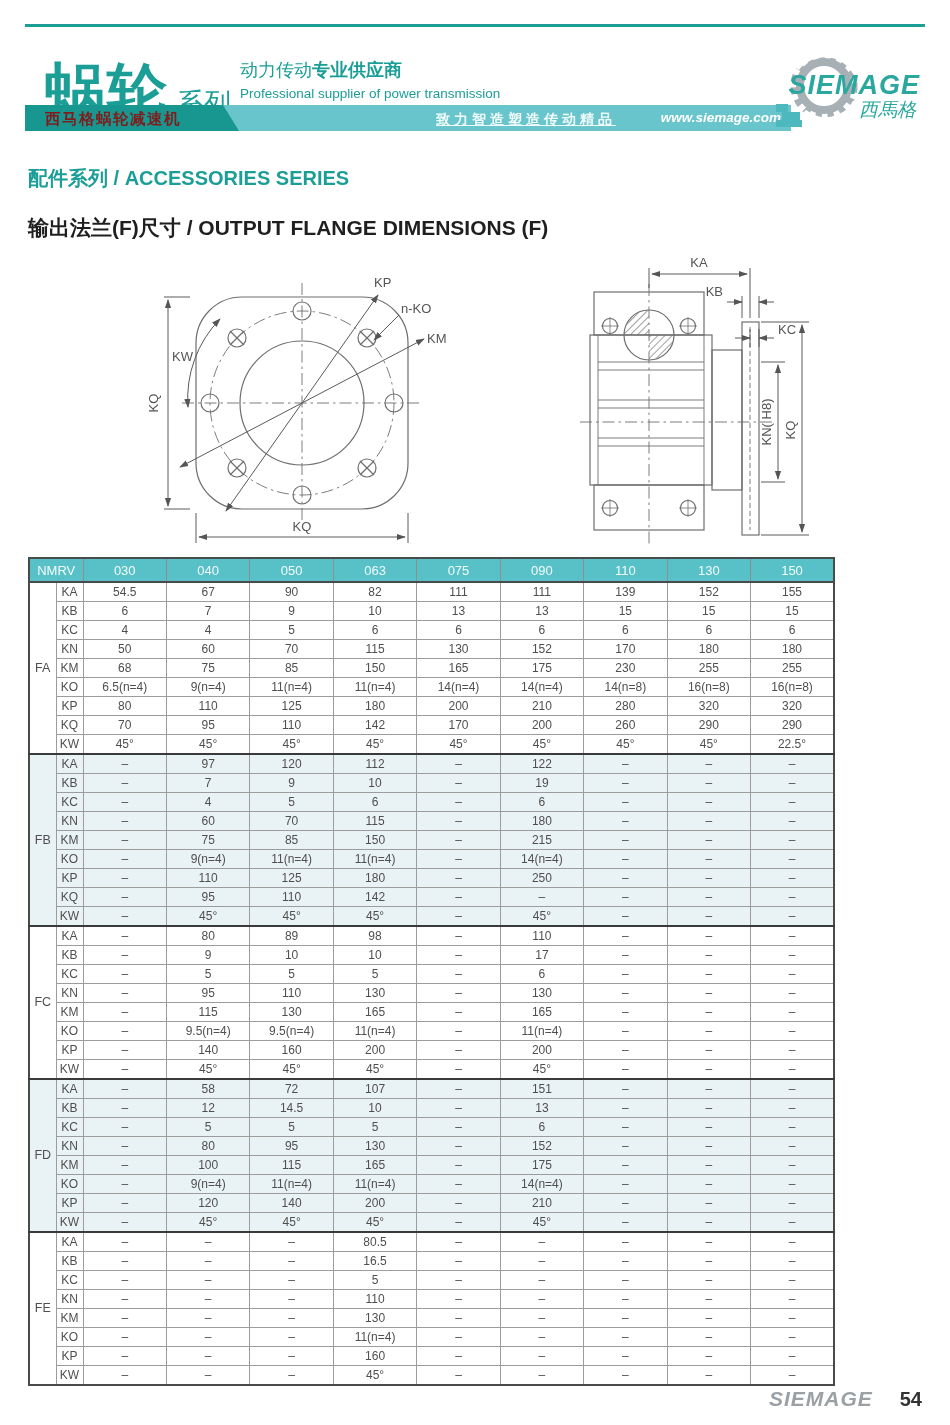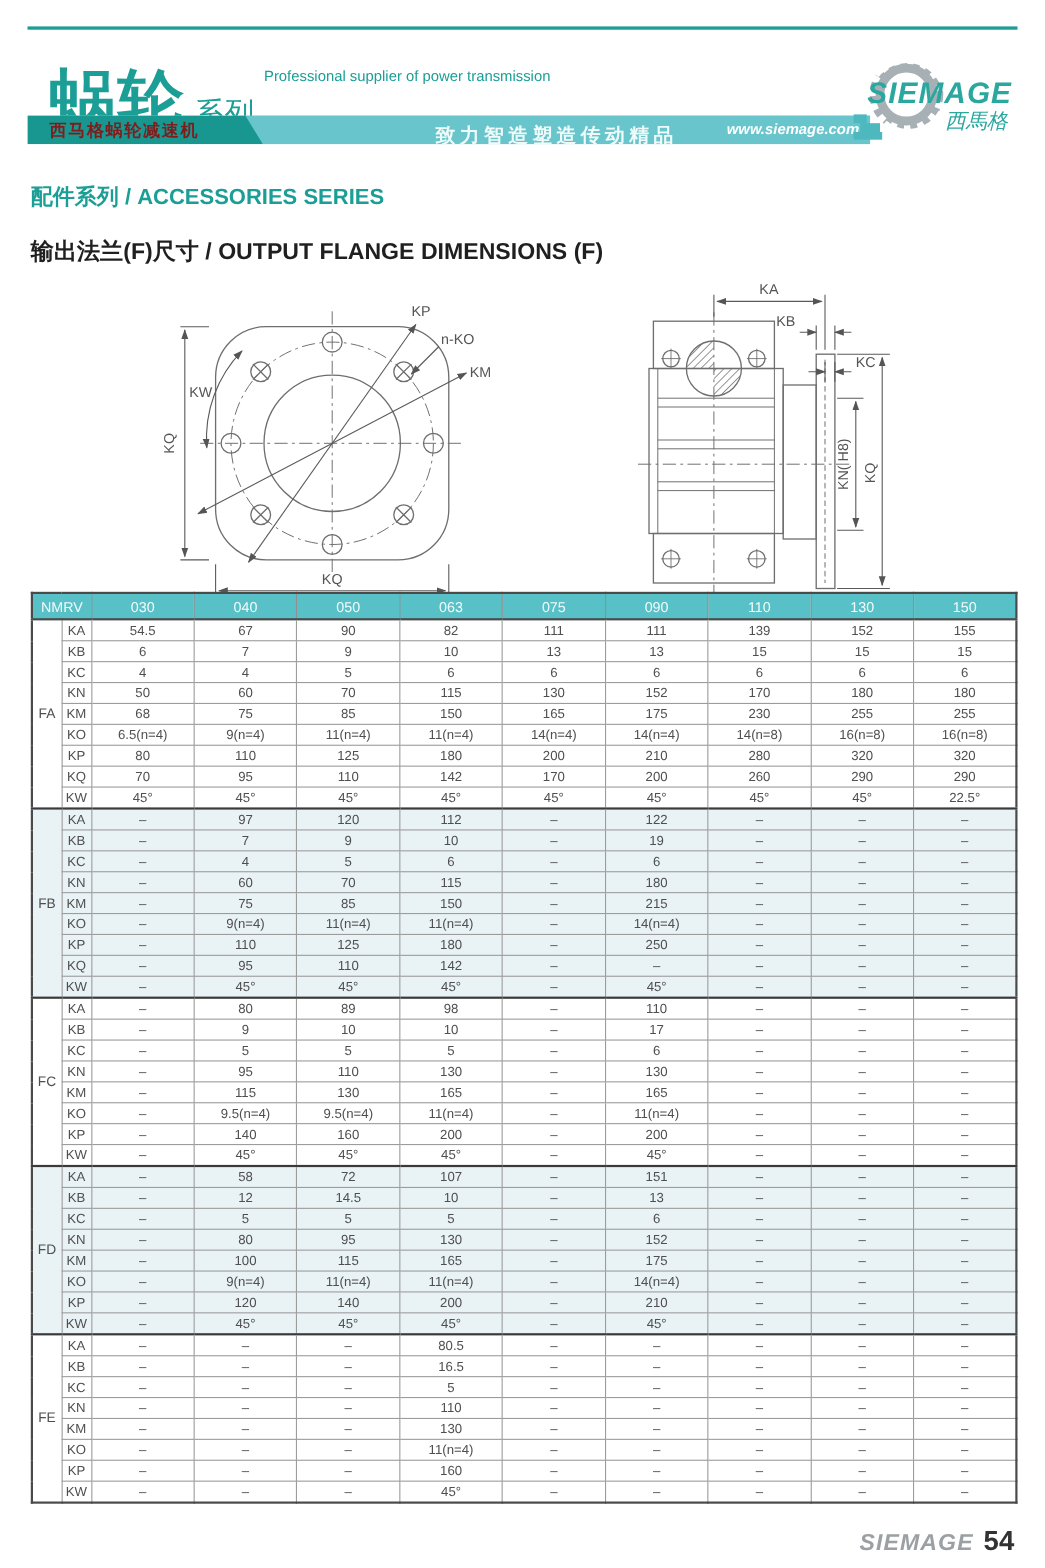--- a/index.html
+++ b/index.html
@@ -14,22 +14,22 @@
   .tagline{position:absolute;left:240px;top:58px;color:#1b9e96;}
   .tagline .cn{font-size:18px;}
   .tagline .cn .bold{font-weight:bold;}
   .tagline .en{font-size:13.5px;margin-top:4px;}
 
   .banner{position:absolute;left:25px;top:105px;width:766px;height:26px;background:#68c5cb;}
   .banner .trap{position:absolute;left:0;top:0;width:214px;height:26px;background:#17978f;
                 clip-path:polygon(0 0,198px 0,100% 100%,0 100%);}
   .banner .product{position:absolute;left:20px;top:4px;color:#7f1d1d;font-weight:bold;
                    font-size:15.5px;letter-spacing:1.5px;}
-  .banner .slogan{position:absolute;right:175px;top:6px;color:#effafa;font-size:18px;
-                  letter-spacing:4px;font-weight:bold;}
+  .banner .slogan{position:absolute;right:175px;top:6px;color:#effafa;font-size:14px;
+                  letter-spacing:4px;font-weight:bold;text-decoration:underline;}
   .banner .url{position:absolute;right:10px;top:5px;color:#fff;font-size:13.5px;
                font-weight:bold;font-style:italic;}
 
   .logo{position:absolute;right:20px;top:46px;width:168px;height:95px;}
   .logo svg{position:absolute;left:6px;top:0;}
   .logo .brand{position:absolute;right:10px;top:24px;font-size:27px;font-weight:bold;
                font-style:italic;color:#2aa79e;letter-spacing:1px;}
   .logo .brand-cn{position:absolute;right:14px;top:51px;font-size:19px;font-style:italic;
                   color:#2aa79e;font-family:"Liberation Serif",serif;}
 
@@ -41,45 +41,46 @@
   .diag{position:absolute;}
   .d-front{left:128px;top:255px;}
   .d-side{left:566px;top:250px;}
   .geo{stroke:#6e6e6e;fill:none;stroke-width:1.2;}
   .dim{stroke:#5a5a5a;fill:none;stroke-width:1;}
   .dd{stroke-dasharray:12 4 2.5 4;stroke-width:.9;}
   .dsh{stroke-dasharray:5 3;}
   .dlabel{font-size:13px;fill:#555;font-family:"Liberation Sans",sans-serif;stroke:none;}
 
   
-  .dim-table{position:absolute;left:28px;top:538px;width:897px;border-collapse:collapse;
+  .dim-table{position:absolute;left:28px;top:557px;width:807px;border-collapse:collapse;
              table-layout:fixed;border:2px solid #4a4a4a;}
   .dim-table th{background:#58c1c7;color:#f3fbfb;font-weight:normal;font-size:13px;height:22px;
                 border:1px solid #8f8f8f;border-bottom:2px solid #4a4a4a;padding:0;}
   .dim-table td{font-size:12px;color:#4f4f4f;text-align:center;height:18px;line-height:17px;
                 padding:0;border:1px solid #9c9c9c;background:#fff;}
   .dim-table tr.tint td{background:#e9f2f5;}
   .dim-table tr.gstart td{border-top:2px solid #3a3a3a;}
   .dim-table td.gcell{font-size:12.5px;}
 
   
   .footer{position:absolute;right:28px;top:1387px;white-space:nowrap;}
   .footer .fbrand{font-size:21px;font-weight:bold;font-style:italic;color:#9aa0a4;letter-spacing:1px;}
-  .footer .fpage{font-size:25px;font-weight:bold;color:#333;margin-left:9px;}
+  .footer .fpage{font-size:20px;font-weight:bold;color:#333;margin-left:27px;}
 </style>
 </head>
 <body>
 
 <div class="top-rule"></div>
 
 <div class="series">
   <span class="big">蜗轮</span><span class="small">系列</span>
 </div>
 
 <div class="tagline">
+  <div class="cn"><span>动力传动</span><span class="bold">专业供应商</span></div>
   <div class="en">Professional supplier of power transmission</div>
 </div>
 
 <div class="banner">
   <div class="trap"></div>
   <div class="product">西马格蜗轮减速机</div>
   <div class="slogan">致力智造塑造传动精品</div>
   <div class="url">www.siemage.com</div>
 </div>
 

